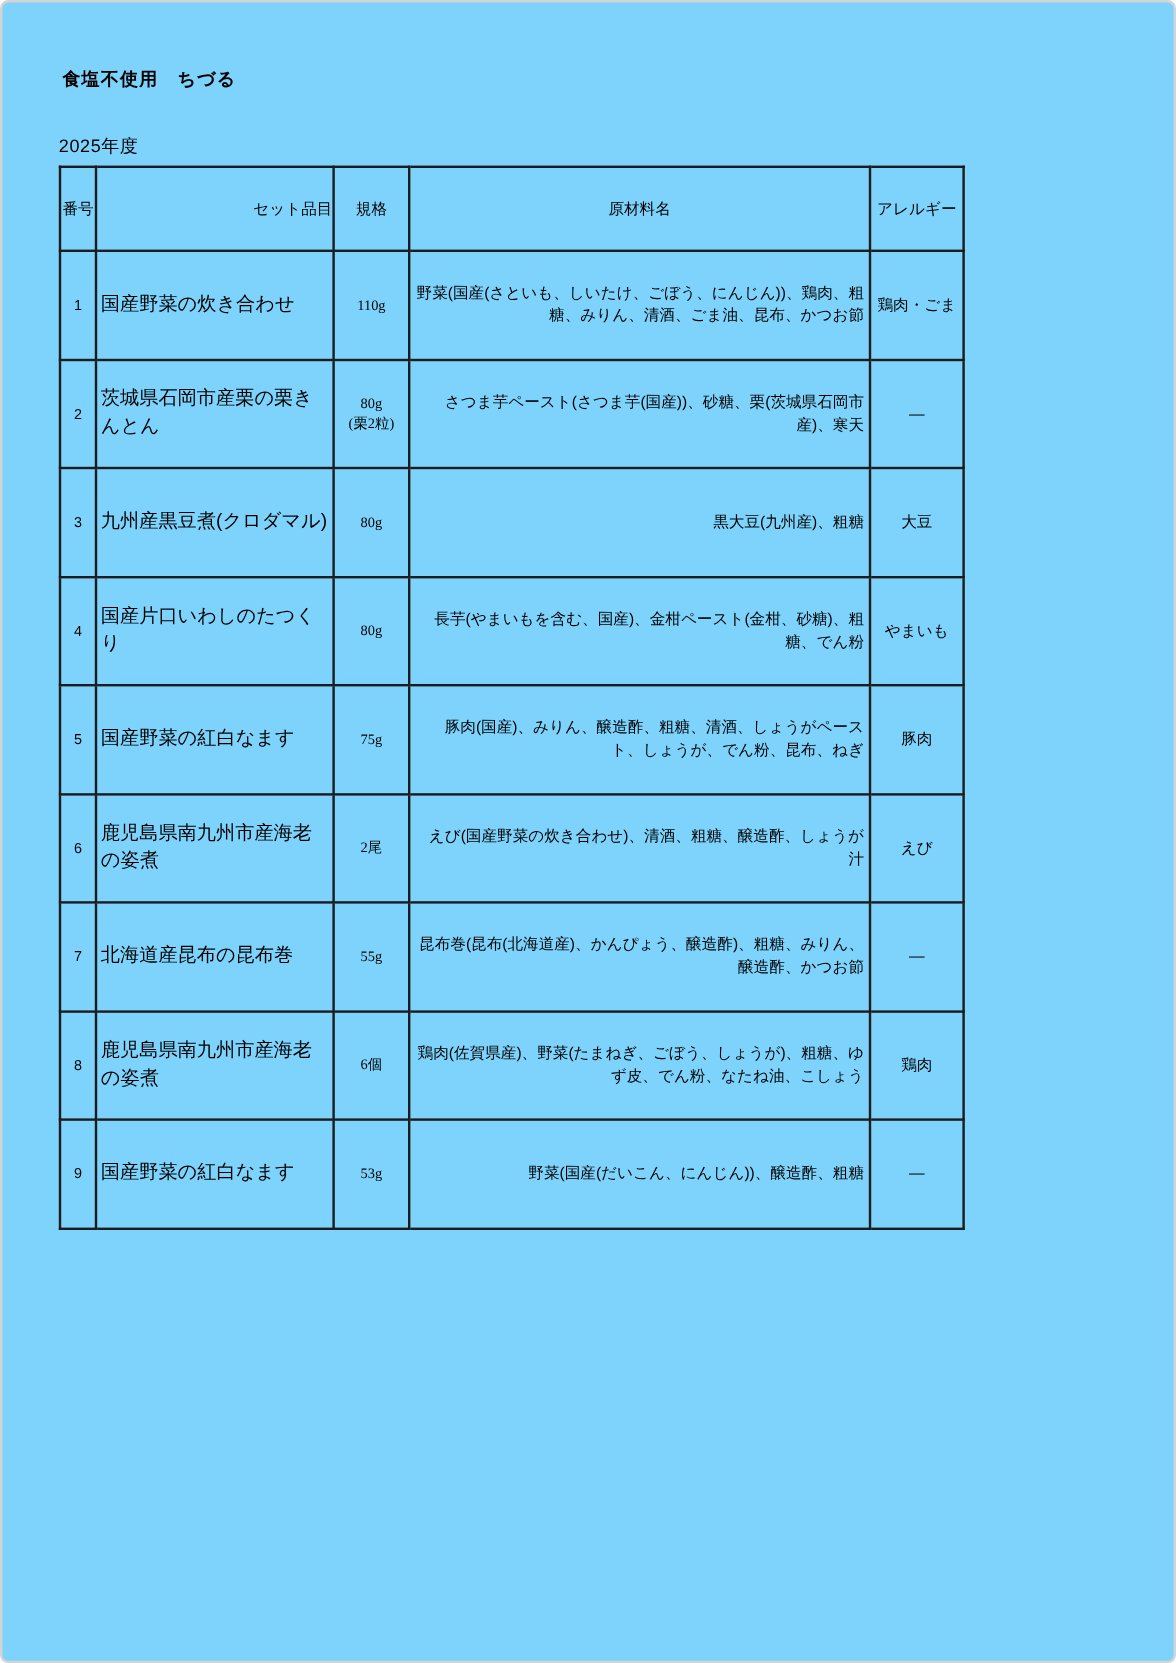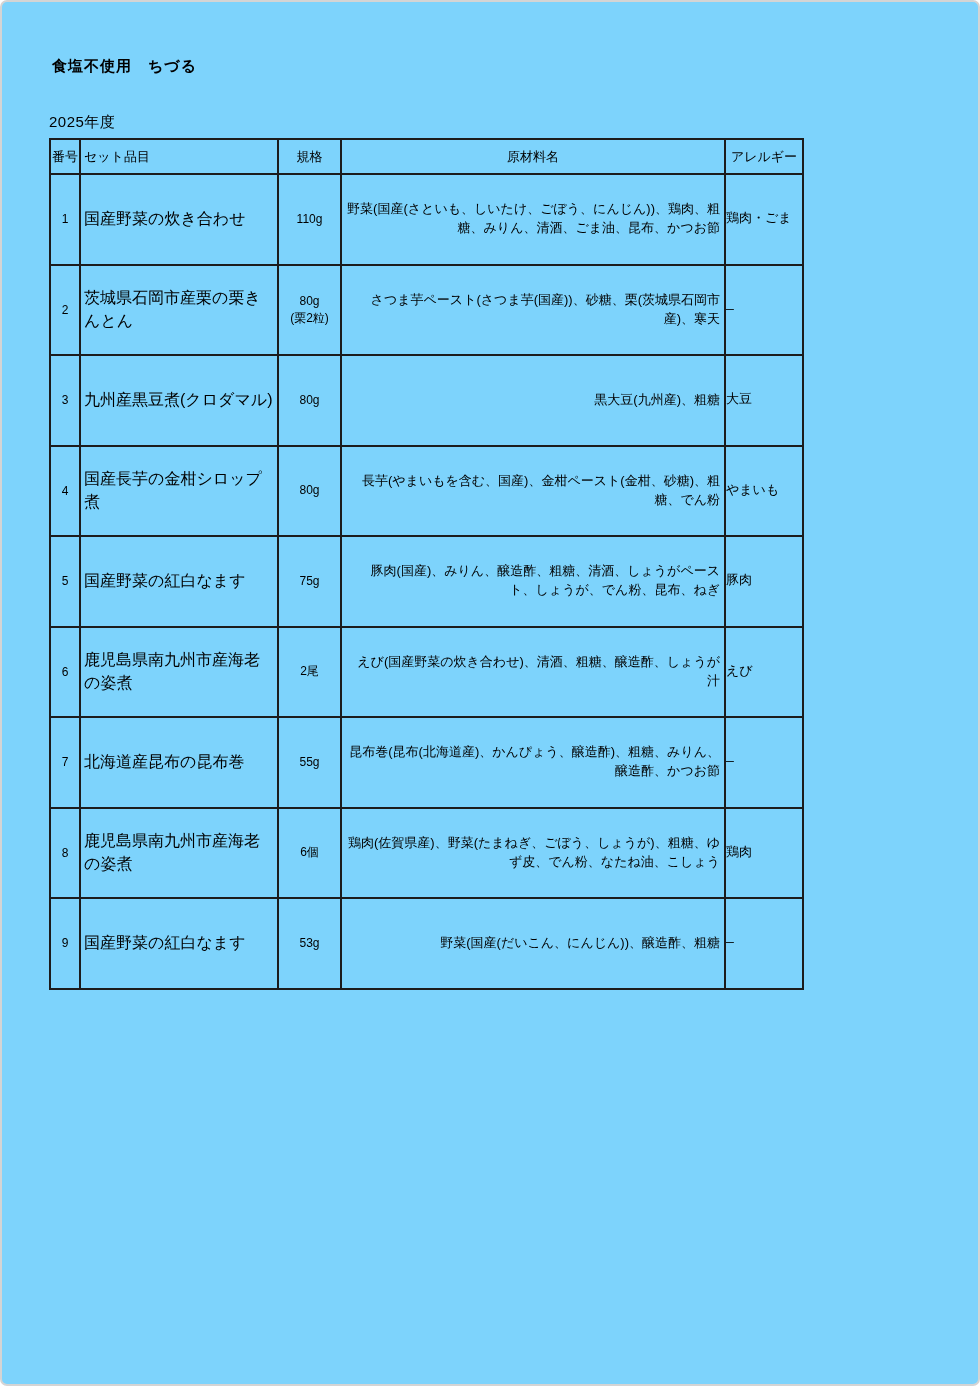--- a/index.html
+++ b/index.html
@@ -44,63 +44,63 @@
     top: 136px;
     width: 753px;
     border-collapse: collapse;
     table-layout: fixed;
   }
   .product-table th, .product-table td {
     border: 2px solid #1c1c1c;
     vertical-align: middle;
     overflow: hidden;
   }
-  .product-table thead tr { height: 35px; }
+  .product-table thead tr { height: 70px; }
   .product-table tbody tr { height: 90.5px; }
   .product-table th {
     font-size: 13px;
     font-weight: normal;
     text-align: center;
     padding: 0;
   }
   .product-table th.col-item {
-    text-align: left;
+    text-align: right;
     padding-left: 3px;
   }
   td.col-num {
     font-size: 12px;
     text-align: center;
     padding: 0;
   }
   td.col-item {
     font-size: 16px;
     text-align: left;
     padding: 0 2px 0 3px;
     line-height: 1.4;
   }
   td.col-spec {
     font-size: 12px;
     text-align: center;
     padding: 0;
     white-space: pre-line;
     line-height: 1.4;
+    font-family: Liberation Serif, serif;
   }
   td.col-ing {
     font-size: 13px;
     text-align: right;
     padding: 2px 4px 2px 4px;
     line-height: 1.45;
   }
   td.col-alg {
     font-size: 13px;
-    text-align: left;
+    text-align: center;
     padding: 0;
     white-space: pre-line;
     line-height: 1.4;
-    font-family: Liberation Mono, monospace;
   }
 </style>
 </head>
 <body>
 
 <div class="page">
 
   <div class="doc-title">食塩不使用　ちづる</div>
 
   <div class="year-label">2025年度</div>
@@ -140,21 +140,21 @@
         </tr>
         <tr>
           <td class="col-num">3</td>
           <td class="col-item">九州産黒豆煮(クロダマル)</td>
           <td class="col-spec">80g</td>
           <td class="col-ing">黒大豆(九州産)、粗糖</td>
           <td class="col-alg">大豆</td>
         </tr>
         <tr>
           <td class="col-num">4</td>
-          <td class="col-item">国産長芋の金柑シロップ煮</td>
+          <td class="col-item">国産片口いわしのたつくり</td>
           <td class="col-spec">80g</td>
           <td class="col-ing">長芋(やまいもを含む、国産)、金柑ペースト(金柑、砂糖)、粗糖、でん粉</td>
           <td class="col-alg">やまいも</td>
         </tr>
         <tr>
           <td class="col-num">5</td>
           <td class="col-item">国産野菜の紅白なます</td>
           <td class="col-spec">75g</td>
           <td class="col-ing">豚肉(国産)、みりん、醸造酢、粗糖、清酒、しょうがペースト、しょうが、でん粉、昆布、ねぎ</td>
           <td class="col-alg">豚肉</td>

